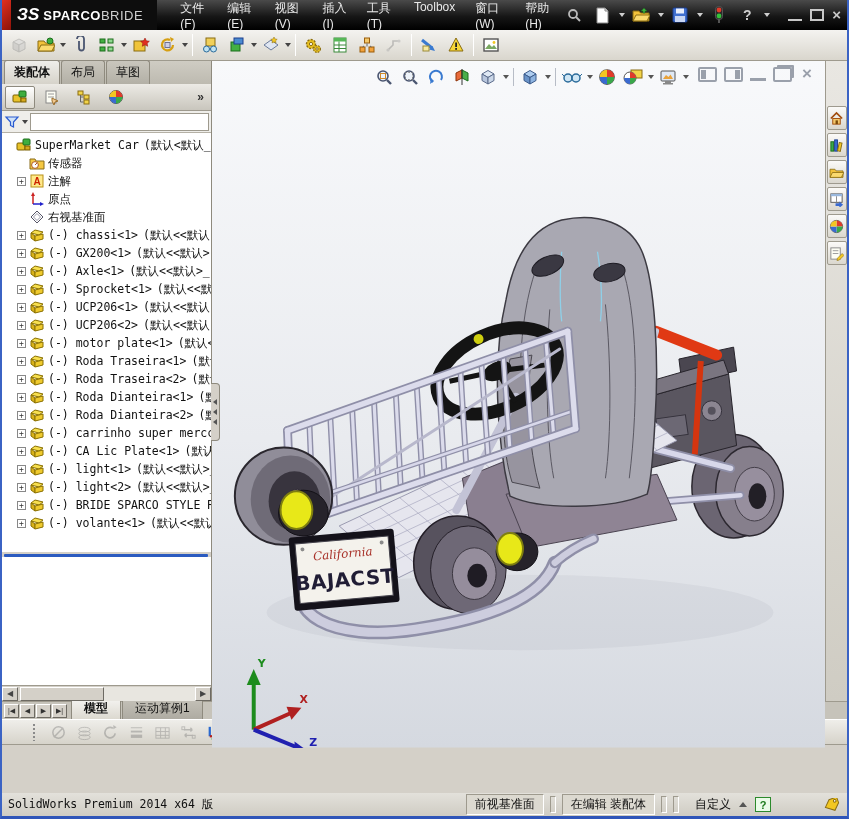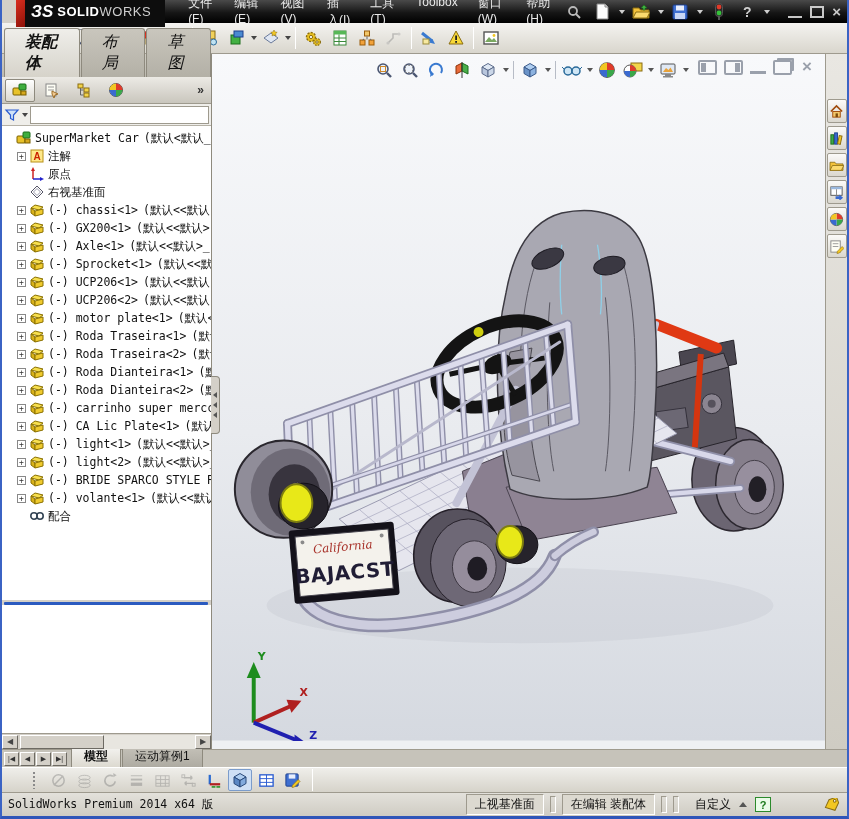--- a/index.html
+++ b/index.html
@@ -8,21 +8,21 @@
     font-family:"Liberation Sans","DejaVu Sans",sans-serif;
     font-size:12px; color:#111;
     background:#d4d0c8;
     border-left:2px solid #3b63c4; border-right:2px solid #3b63c4; border-bottom:3px solid #2f55b8;
     display:flex; flex-direction:column;
   }
   svg{display:block}
   .out{border:1px solid; border-color:#ffffff #6d6a63 #6d6a63 #ffffff;}
 
   
-  .titlebar{height:23px; background:linear-gradient(#4a4a4a,#161616 55%,#000); display:flex; align-items:center; color:#e9e9e9; flex:0 0 auto;margin-left:14px;}
+  .titlebar{height:30px; background:linear-gradient(#4a4a4a,#161616 55%,#000); display:flex; align-items:center; color:#e9e9e9; flex:0 0 auto;}
   .logo{display:flex; align-items:center; height:30px; padding:0 14px 0 0; background:#0d0d0d; position:relative;}
   .logo-red{width:9px; height:30px; background:linear-gradient(135deg,#e03020,#8d1208); margin-right:6px;}
   .logo-3s{font-style:italic; font-weight:bold; font-size:17px; margin-right:4px; color:#fff;}
   .logo-solid{font-weight:bold; font-size:13px; letter-spacing:.5px; color:#fff;}
   .logo-works{font-weight:normal; font-size:13px; letter-spacing:.5px; color:#cfcfcf;}
   .menus{display:flex; gap:2px; margin-left:14px;}
   .menu-item{padding:4px 9px; cursor:default; border-radius:2px;}
   .tb-right{margin-left:auto; display:flex; align-items:center; gap:4px; padding-right:6px;}
   .qbtn{width:24px; height:22px; display:flex; align-items:center; justify-content:center; border-radius:2px;}
   .drop{width:0;height:0;border-left:3px solid transparent;border-right:3px solid transparent;border-top:4px solid #cfcfcf; margin-left:1px;}
@@ -36,21 +36,21 @@
   .main-toolbar{height:31px; background:linear-gradient(#f4f3f0,#d9d6cd); border-bottom:1px solid #9e9a8e; display:flex; align-items:center; padding:0 4px; gap:1px; flex:0 0 auto;}
   .tbtn{width:26px; height:26px; display:flex; align-items:center; justify-content:center; border:1px solid transparent; border-radius:2px;}
   .tbtn.dis{opacity:.45; filter:grayscale(1);}
   .tsep{width:1px; height:22px; background:#a8a498; border-right:1px solid #fff; margin:0 3px;}
   .dropd{width:0;height:0;border-left:3px solid transparent;border-right:3px solid transparent;border-top:4px solid #444; margin-left:0px;}
 
   
   .content{flex:1 1 auto; display:flex; min-height:0; position:relative;}
   .left-panel{width:210px; flex:0 0 auto; background:#d4d0c8; border-right:1px solid #8e8a7e; display:flex; flex-direction:column; position:relative;}
   .cmd-tabs{height:23px; display:flex; align-items:flex-end; background:linear-gradient(#cfccc3,#bdbab0); padding-left:2px; gap:1px;}
-  .cmd-tab{padding:3px 20px 3px; border:1px solid #8e8a7e; border-bottom:none; border-radius:3px 3px 0 0; background:linear-gradient(#c9c6bd,#b3b0a6); font-size:16px;font-style:italic;}
+  .cmd-tab{padding:3px 9px 3px; border:1px solid #8e8a7e; border-bottom:none; border-radius:3px 3px 0 0; background:linear-gradient(#c9c6bd,#b3b0a6); font-size:12px;}
   .cmd-tab.active{background:linear-gradient(#efeeea,#d6d3ca); font-weight:bold;}
   .panel-toolbar{height:27px; display:flex; align-items:center; background:linear-gradient(#eceae5,#c9c6bd); border-bottom:1px solid #9e9a8e; padding:1px 3px; gap:2px;}
   .ptab{width:30px; height:23px; display:flex; align-items:center; justify-content:center; border:1px solid transparent;}
   .ptab.active{border-color:#8e8a7e; background:linear-gradient(#fff,#dcd9d0); border-radius:2px;}
   .pmore{margin-left:auto; font-weight:bold; color:#333; padding-right:4px;}
   .filter-row{height:22px; display:flex; align-items:center; background:#efeeea; border-bottom:1px solid #b5b1a6; padding:1px 2px; gap:2px;}
   .filter-input{flex:1; height:18px; background:#fff; border:1px solid #9e9a8e;}
   .tree{flex:1 1 auto; background:#fff; overflow:hidden; padding:3px 16px 0 2px; font-family:"DejaVu Sans Mono","Liberation Mono",monospace; font-size:11.5px;}
   .trow{display:flex; align-items:center; height:18px; white-space:nowrap;}
   .trow.child{padding-left:13px;}
@@ -96,38 +96,38 @@
   .dtab.active{background:linear-gradient(#f4f3f0,#dcd9d0); font-weight:bold;}
 
   
   .bottom-toolbar{height:26px; background:linear-gradient(#efeeea,#d6d3ca); border-top:1px solid #fff; border-bottom:1px solid #9e9a8e; display:flex; align-items:center; padding-left:30px; gap:2px; flex:0 0 auto;}
   .grip{width:4px; height:18px; margin-right:8px; background-image:radial-gradient(#8a8a8a 1px, transparent 1px); background-size:4px 4px;}
   .bbtn{width:24px; height:22px; display:flex; align-items:center; justify-content:center; border:1px solid transparent; border-radius:2px;}
   .bbtn.active{border-color:#7b9ccb; background:#cfe0f5;}
   .bbtn.dis{opacity:.4; filter:grayscale(1);}
 
   
-  .statusbar{height:23px; background:linear-gradient(#e3e1db,#cfccc3); display:flex; align-items:center; padding:0 6px; gap:6px; flex:0 0 auto; font-size:12px;}
+  .statusbar{height:23px; background:linear-gradient(#e3e1db,#cfccc3); display:flex; align-items:center; padding:0 6px; gap:6px; flex:0 0 auto; font-size:12px;margin-top:48px;}
   .sb-app{font-family:"DejaVu Sans Mono","Liberation Mono",monospace; font-size:11.5px;}
   .sb-field{border:1px solid; border-color:#9e9a8e #fff #fff #9e9a8e; padding:1px 8px; background:#dcd9d0;}
   .sb-spacer{flex:1;}
   .sb-gap{width:6px; height:17px; border:1px solid; border-color:#9e9a8e #fff #fff #9e9a8e;}
   .sb-custom{display:flex; align-items:center; gap:8px; padding:0 10px;}
   .tri-up{width:0;height:0;border-left:4px solid transparent;border-right:4px solid transparent;border-bottom:5px solid #555;}
   .qmark{width:16px;height:15px;background:#eafbe8;border:1px solid #2c8a2c;color:#1c7a1c;font-weight:bold;font-size:11px;display:flex;align-items:center;justify-content:center;}
 </style>
 </head>
 <body>
 
 <div class="titlebar">
   <div class="logo">
     <div class="logo-red"></div>
     <span class="logo-3s">ЗS</span>
-    <span class="logo-solid">SOLID</span>
-      <span class="logo-works">WORKS</span>
+    <span class="logo-solid">SPARCO</span>
+      <span class="logo-works">BRIDE</span>
   </div>
   <div class="menus">
 
   <span class="menu-item">文件(F)</span>
       <span class="menu-item">编辑(E)</span>
       <span class="menu-item">视图(V)</span>
       <span class="menu-item">插入(I)</span>
       <span class="menu-item">工具(T)</span>
       <span class="menu-item">Toolbox</span>
       <span class="menu-item">窗口(W)</span>
@@ -370,20 +370,32 @@
               <rect x="1" y="6" width="8" height="7" rx="1" fill="#e8c22a" stroke="#7a6000"></rect>
               <rect x="7" y="2" width="7" height="6" rx="1" fill="#3fae3f" stroke="#1c6e1c"></rect>
               <rect x="9" y="9" width="5" height="4" fill="#d6a81e" stroke="#7a6000"></rect>
             </svg>
           </span>
           <span class="tlabel">SuperMarket Car</span>
           <span class="tsuffix">(默认&lt;默认_显</span>
         </div>
 
 
+        <div class="trow child">
+          <span class="ebox">+</span>
+          <span class="ticon">
+            <svg viewBox="0 0 16 16">
+              <path d="M1 4 h5 l1 2 h8 v8 H1z" fill="#f5c842" stroke="#8a6d1a"></path>
+              <circle cx="6" cy="10" r="3.4" fill="#fff" stroke="#b05a1a"></circle>
+              <path d="M6 10 l2-2" stroke="#b05a1a"></path>
+            </svg>
+          </span>
+          <span class="tlabel">传感器</span>
+          <span class="tsuffix"></span>
+        </div>
 
         <div class="trow child">
           <span class="ebox show">+</span>
           <span class="ticon">
             <svg viewBox="0 0 16 16">
               <rect x="2" y="2" width="12" height="12" fill="#ffe98a" stroke="#b89018"></rect>
               <text x="8" y="12" font-size="10" text-anchor="middle" fill="#cc2200" font-weight="bold" font-family="sans-serif">A</text>
             </svg>
           </span>
           <span class="tlabel">注解</span>
@@ -632,31 +644,20 @@
             <svg viewBox="0 0 16 16">
               <path d="M2 6 l4-3 8 2 -4 3z" fill="#f7df4e" stroke="#8a7000"></path>
               <path d="M2 6 l4 3 v5 l-4-3z" fill="#d9b21a" stroke="#8a7000"></path>
               <path d="M6 9 l8-2 v5 l-8 2z" fill="#efca2e" stroke="#8a7000"></path>
             </svg>
           </span>
           <span class="tlabel">(-) volante&lt;1&gt;</span>
           <span class="tsuffix">(默认&lt;&lt;默认</span>
         </div>
 
-        <div class="trow child">
-          <span class="ebox">+</span>
-          <span class="ticon">
-            <svg viewBox="0 0 16 16">
-              <circle cx="5" cy="8" r="3.2" fill="none" stroke="#345" stroke-width="1.6"></circle>
-              <circle cx="11" cy="8" r="3.2" fill="none" stroke="#345" stroke-width="1.6"></circle>
-            </svg>
-          </span>
-          <span class="tlabel">配合</span>
-          <span class="tsuffix"></span>
-        </div>
       </div>
     <div class="rollback"></div>
     <div class="tree-rest"></div>
     <div class="hscroll">
       <span class="sarrow out">◀</span>
       <span class="sthumb out"></span>
       <span class="strack"></span>
       <span class="sarrow out">▶</span>
     </div>
     <div class="splitter-tab">
@@ -1093,21 +1094,21 @@
         <rect x="5" y="2.5" width="7" height="4.5" fill="#e8eefc"></rect>
         <path d="M9 14 l6-6 2 2 -6 6 -2.5.5z" fill="#f2c722" stroke="#8a6d12" stroke-width=".6"></path>
       </svg>
   </span>
   <span class="tsep" style="margin-left:6px;"></span>
 </div>
 
 <div class="statusbar">
   <span class="sb-app">SolidWorks Premium 2014 x64 版</span>
   <span class="sb-spacer"></span>
-  <span class="sb-field">上视基准面</span>
+  <span class="sb-field">前视基准面</span>
   <span class="sb-gap"></span>
   <span class="sb-field">在编辑 装配体</span>
   <span class="sb-gap"></span>
     <span class="sb-gap"></span>
   <span class="sb-custom">
     <span>自定义</span>
     <span class="tri-up"></span>
     <span class="qmark">?</span>
   </span>
   <span style="width:30px;"></span>

